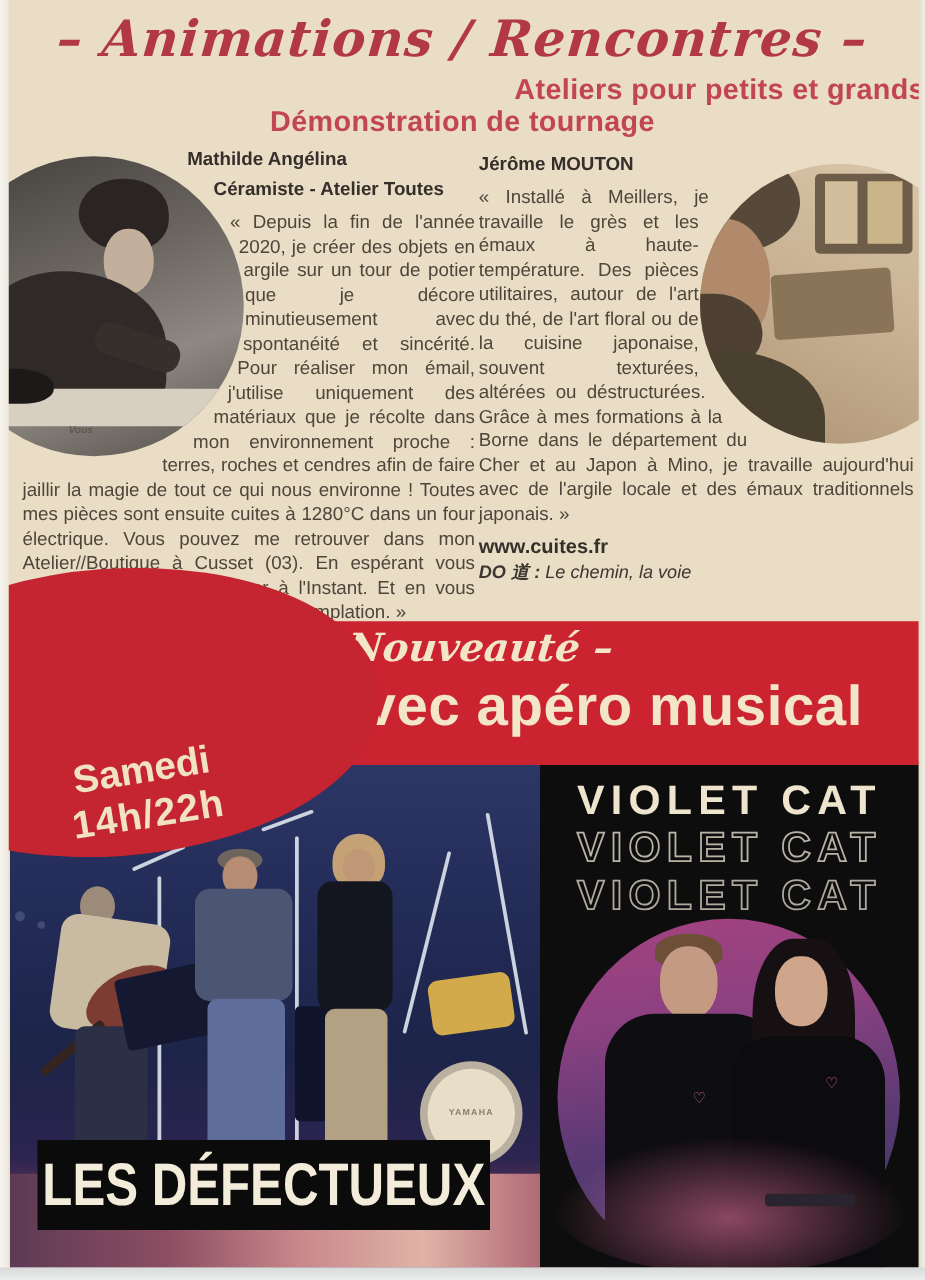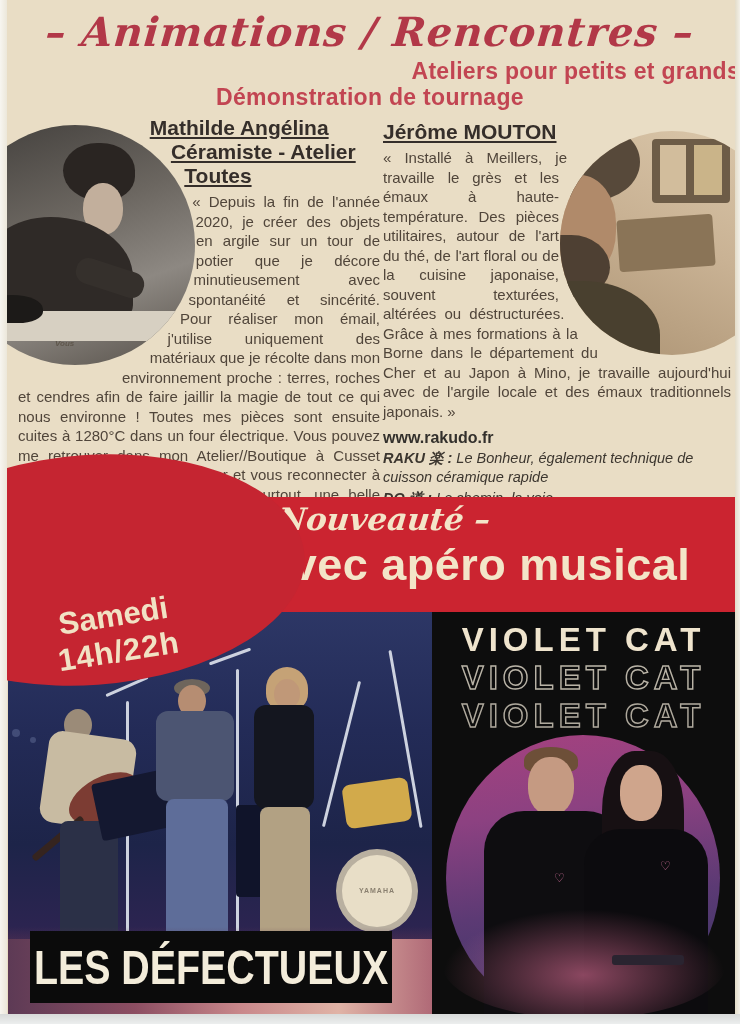--- a/index.html
+++ b/index.html
@@ -39,21 +39,21 @@
   .pr-face{position:absolute;left:-22px;top:44px;width:78px;height:104px;border-radius:46%;background:#b08a6a;}
   .pr-beard{position:absolute;left:-24px;top:104px;width:74px;height:62px;border-radius:40% 60% 55% 45%;background:#4e4033;}
   .pr-body{position:absolute;left:-30px;top:150px;width:130px;height:90px;border-radius:30% 60% 0 0;background:#49402f;}
 
   
   .col{position:absolute;color:#4d4339;}
   .col-left{left:18px;top:116px;width:362px;}
   .col-right{left:383px;top:120px;width:348px;}
   .float-l{float:left;width:178px;height:252px;shape-outside:circle(130px at 38px 128px);shape-margin:10px;}
   .float-r{float:right;width:172px;height:240px;shape-outside:circle(124px at 122px 118px);shape-margin:10px;}
-  .p-name,.p-role{font-size:21px;font-weight:bold;color:#352e2a;line-height:24px;margin:0;text-decoration:underline;}
+  .p-name,.p-role{font-size:15px;font-weight:bold;color:#352e2a;line-height:24px;margin:0;}
   .bio{font-size:15px;line-height:19.5px;text-align:justify;margin:4px 0 0 0;color:#50453a;}
   .site{font-size:16px;font-weight:bold;color:#33302c;margin:8px 0 0 0;}
   .gloss{font-size:14.5px;font-style:italic;color:#3c362f;margin:2px 0 0 0;line-height:19px;}
   .gloss .pfx{font-weight:bold;}
 
   
   .banner{position:absolute;left:7px;top:497px;width:728px;height:115px;background:#cb2430;z-index:20;}
   .banner-tagline{position:absolute;left:0;top:4px;width:100%;text-align:center;
     font-family:"DejaVu Serif",serif;font-style:italic;font-weight:bold;font-size:31px;
     color:#f3e5c8;transform:skewX(-6deg);}
@@ -79,21 +79,21 @@
   .bp-w-head{position:absolute;left:266px;top:70px;width:26px;height:30px;border-radius:50%;background:#c09878;}
   .bp-w-top{position:absolute;left:246px;top:96px;width:60px;height:104px;border-radius:12px;background:#14161f;}
   .bp-w-pants{position:absolute;left:252px;top:198px;width:50px;height:172px;background:#b2a183;border-radius:8px;}
   .bp-amp{position:absolute;left:228px;top:196px;width:68px;height:92px;background:#10142a;border-radius:4px;}
   .bp-yellow{position:absolute;left:336px;top:172px;width:66px;height:44px;background:#d2aa4b;border-radius:8px;transform:rotate(-8deg);}
   .bp-drum{position:absolute;left:328px;top:240px;width:82px;height:84px;border-radius:50%;background:#e8dec7;border:6px solid #b9b0a0;box-sizing:border-box;}
   .bp-drum-brand{position:absolute;left:0;top:32px;width:100%;text-align:center;font-size:7px;font-weight:bold;color:#8a8070;letter-spacing:1px;}
   .bp-floor{position:absolute;left:0;top:330px;width:424px;height:75px;
     background:linear-gradient(90deg,#5d3a55 0%,#8c4e62 30%,#c9888b 55%,#e0b3a6 78%,#b06a77 100%);}
   .bp-floor2{position:absolute;left:0;top:318px;width:424px;height:22px;background:linear-gradient(180deg,rgba(20,24,48,0),rgba(90,50,80,.65));}
-  .defect-box{position:absolute;left:22px;top:322px;width:362px;height:72px;background:#0b0b0b;
+  .defect-box{position:absolute;left:22px;top:303px;width:362px;height:72px;background:#0b0b0b;
     display:flex;align-items:center;justify-content:center;z-index:5;}
   .defect-label{font-size:48px;font-weight:bold;color:#f3ecda;letter-spacing:0;transform:scaleX(.82);white-space:nowrap;}
 
   
   .bubble{position:absolute;left:-125px;top:455px;width:430px;height:230px;border-radius:50%;
     background:#c52531;z-index:21;transform:rotate(-4deg);}
   .samedi{position:absolute;left:26px;top:598px;width:180px;z-index:22;transform:rotate(-9deg);
     color:#f1e2c4;text-align:center;line-height:36px;}
   .samedi .day{font-size:31px;font-weight:600;}
   .samedi .hours{font-size:31px;font-weight:bold;letter-spacing:1px;}
@@ -153,22 +153,21 @@
     <div class="float-l"></div>
     <p class="p-name">Mathilde Angélina</p>
     <p class="p-role">Céramiste - Atelier Toutes</p>
     <p class="bio">« Depuis la fin de l'année 2020, je créer des objets en argile sur un tour de potier que je décore minutieusement avec spontanéité et sincérité. Pour réaliser mon émail, j'utilise uniquement des matériaux que je récolte dans mon environnement proche : terres, roches et cendres afin de faire jaillir la magie de tout ce qui nous environne ! Toutes mes pièces sont ensuite cuites à 1280°C dans un four électrique. Vous pouvez me retrouver dans mon Atelier//Boutique à Cusset (03). En espérant vous toucher et vous reconnecter à l'Instant. Et en vous souhaitant, surtout, une belle contemplation. »</p>
   </div>
 
   <div class="col col-right">
     <div class="float-r"></div>
     <p class="p-name">Jérôme MOUTON</p>
     <p class="bio">« Installé à Meillers, je travaille le grès et les émaux à haute- température. Des pièces utilitaires, autour de l'art du thé, de l'art floral ou de la cuisine japonaise, souvent texturées, altérées ou déstructurées. Grâce à mes formations à la Borne dans le département du Cher et au Japon à Mino, je travaille aujourd'hui avec de l'argile locale et des émaux traditionnels japonais. »</p>
-    <p class="site">www.rakudo.fr</p>
-    <p class="gloss"><span class="pfx">RAKU 楽 :</span> <span>Le Bonheur, également technique de cuisson céramique rapide</span></p>
+    <p class="site">www.cuites.fr</p>
     <p class="gloss"><span class="pfx">DO 道 :</span> <span>Le chemin, la voie</span></p>
   </div>
 
   <div class="band-photo">
     <div class="streak" style="left:10px;top:36px;width:150px;height:3px;"></div>
     <div class="streak" style="left:4px;top:120px;width:8px;height:8px;border-radius:50%;"></div>
     <div class="streak" style="left:22px;top:128px;width:6px;height:6px;border-radius:50%;"></div>
     <div class="mic" style="left:118px;top:92px;width:3px;height:240px;"></div>
     <div class="mic" style="left:96px;top:76px;width:46px;height:3px;transform:rotate(-24deg);"></div>
     <div class="mic" style="left:228px;top:60px;width:3px;height:272px;"></div>

